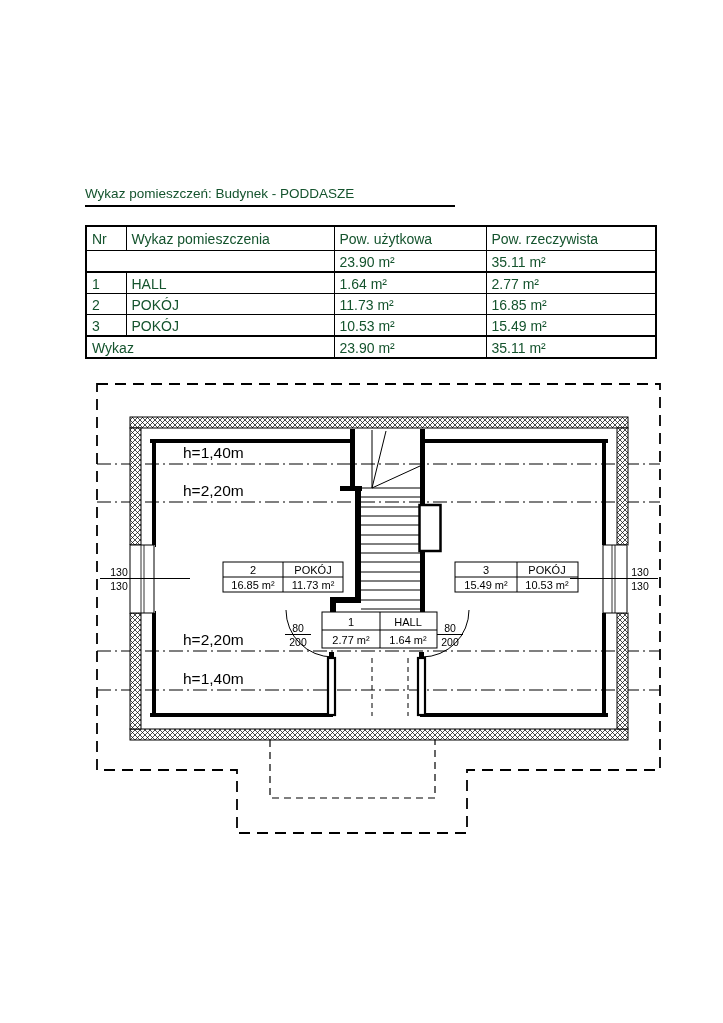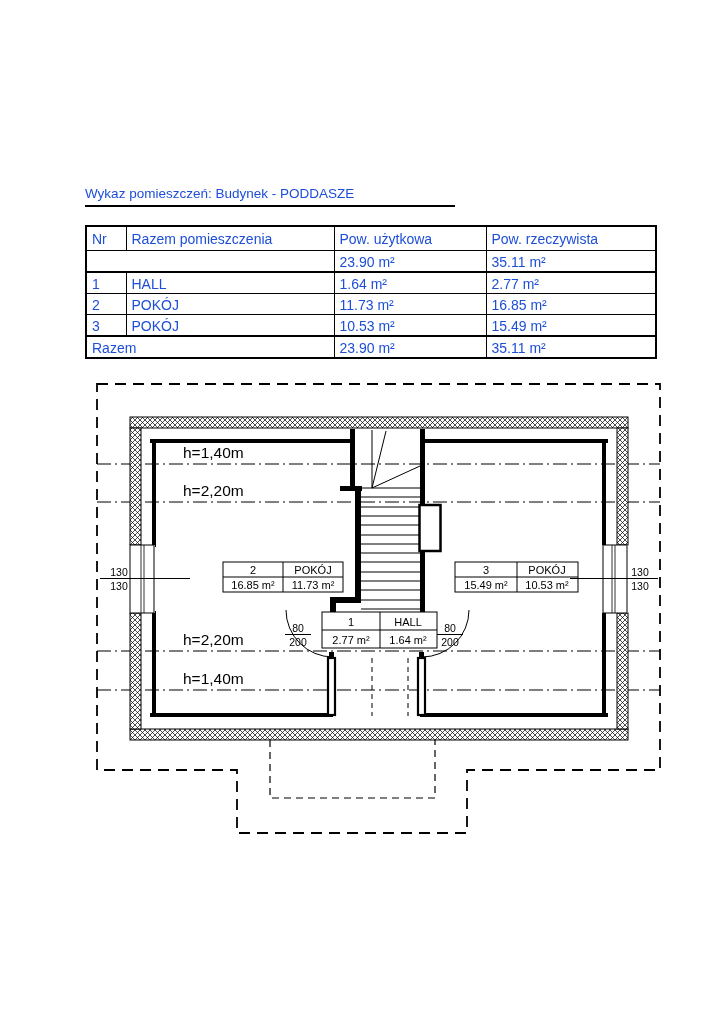--- a/index.html
+++ b/index.html
@@ -1,17 +1,17 @@
 <!DOCTYPE html>
 <html><head>
 <meta charset="utf-8">
 <style>
   html,body{margin:0;padding:0;background:#fff;}
   .page{position:relative;width:723px;height:1023px;background:#fff;overflow:hidden;
-        font-family:"Liberation Sans",sans-serif;color:#1d4ed8;}
+        font-family:"Liberation Sans",sans-serif;color:#14532d;}
   .title{position:absolute;left:85px;top:186px;width:370px;font-size:13.5px;
          border-bottom:2px solid #000;padding-bottom:4px;white-space:nowrap;}
   table.tbl{position:absolute;left:85px;top:225px;border-collapse:collapse;
             border:2px solid #000;table-layout:fixed;font-size:14px;}
   .tbl td{border:1px solid #000;padding:1px 5px 0 5px;height:19px;vertical-align:middle;
           white-space:nowrap;overflow:hidden;}
   .tbl tr.hdr td{height:22px;}
   .tbl tr.thick td{border-bottom-width:2px;}
   svg{position:absolute;left:0;top:0;}
   svg text{fill:#000;font-family:"Liberation Sans",sans-serif;}
@@ -29,21 +29,21 @@
   <table class="tbl">
     <colgroup>
         <col style="width:40px">
         <col style="width:208px">
         <col style="width:152px">
         <col style="width:170px">
       </colgroup>
     <tbody>
         <tr class="hdr">
       <td>Nr</td>
-      <td>Razem pomieszczenia</td>
+      <td>Wykaz pomieszczenia</td>
       <td>Pow. użytkowa</td>
       <td>Pow. rzeczywista</td>
     </tr>
     <tr class="thick">
       <td colspan="2"></td>
       <td>23.90 m²</td>
       <td>35.11 m²</td>
     </tr>
     <tr>
       <td>1</td>
@@ -57,21 +57,21 @@
       <td>11.73 m²</td>
       <td>16.85 m²</td>
     </tr>
     <tr class="thick">
       <td>3</td>
       <td>POKÓJ</td>
       <td>10.53 m²</td>
       <td>15.49 m²</td>
     </tr>
     <tr>
-      <td colspan="2">Razem</td>
+      <td colspan="2">Wykaz</td>
       <td>23.90 m²</td>
       <td>35.11 m²</td>
     </tr>
   </tbody>
     </table>
 
   <svg width="723" height="1023" viewBox="0 0 723 1023">
     <defs>
       <pattern id="hatch" width="5" height="5" patternUnits="userSpaceOnUse">
         <rect width="5" height="5" fill="#fff"></rect>

